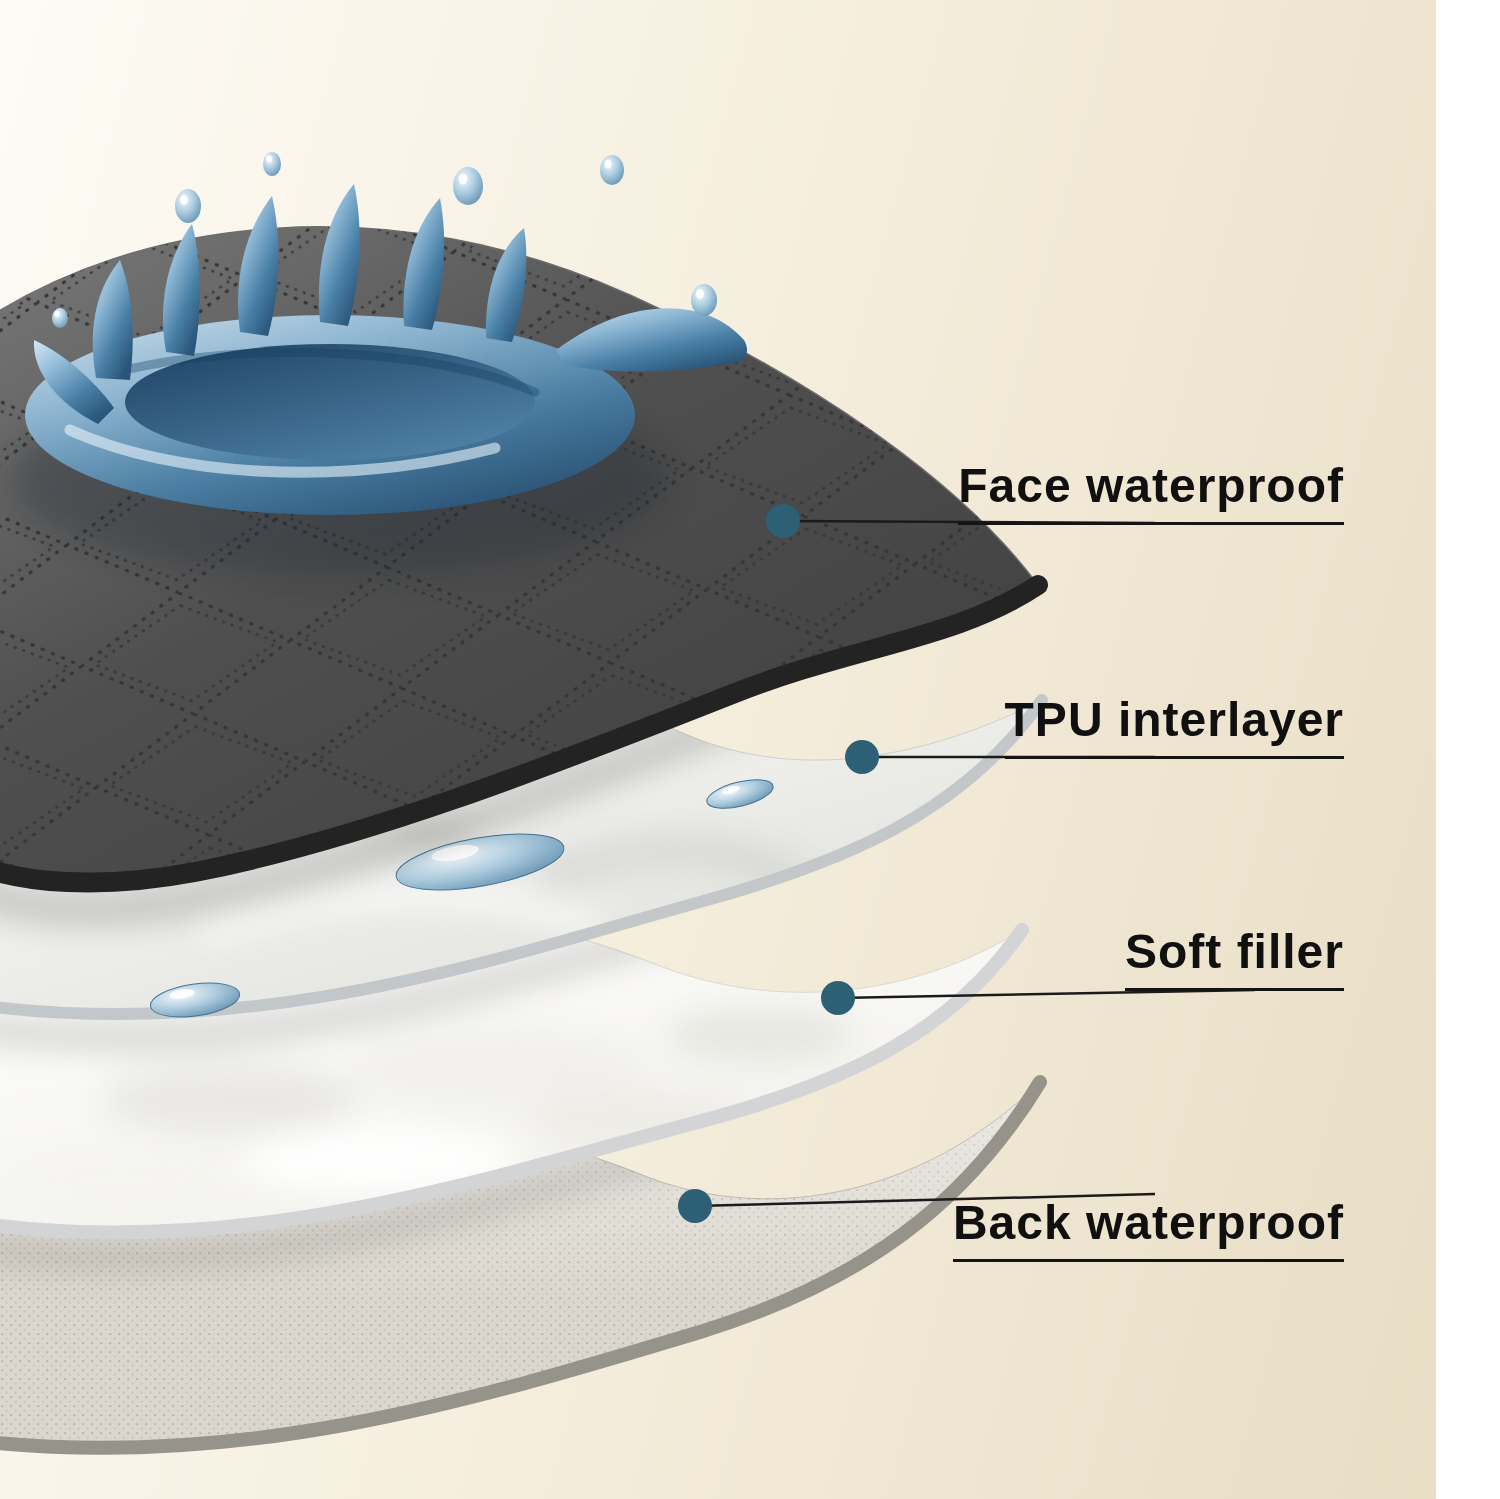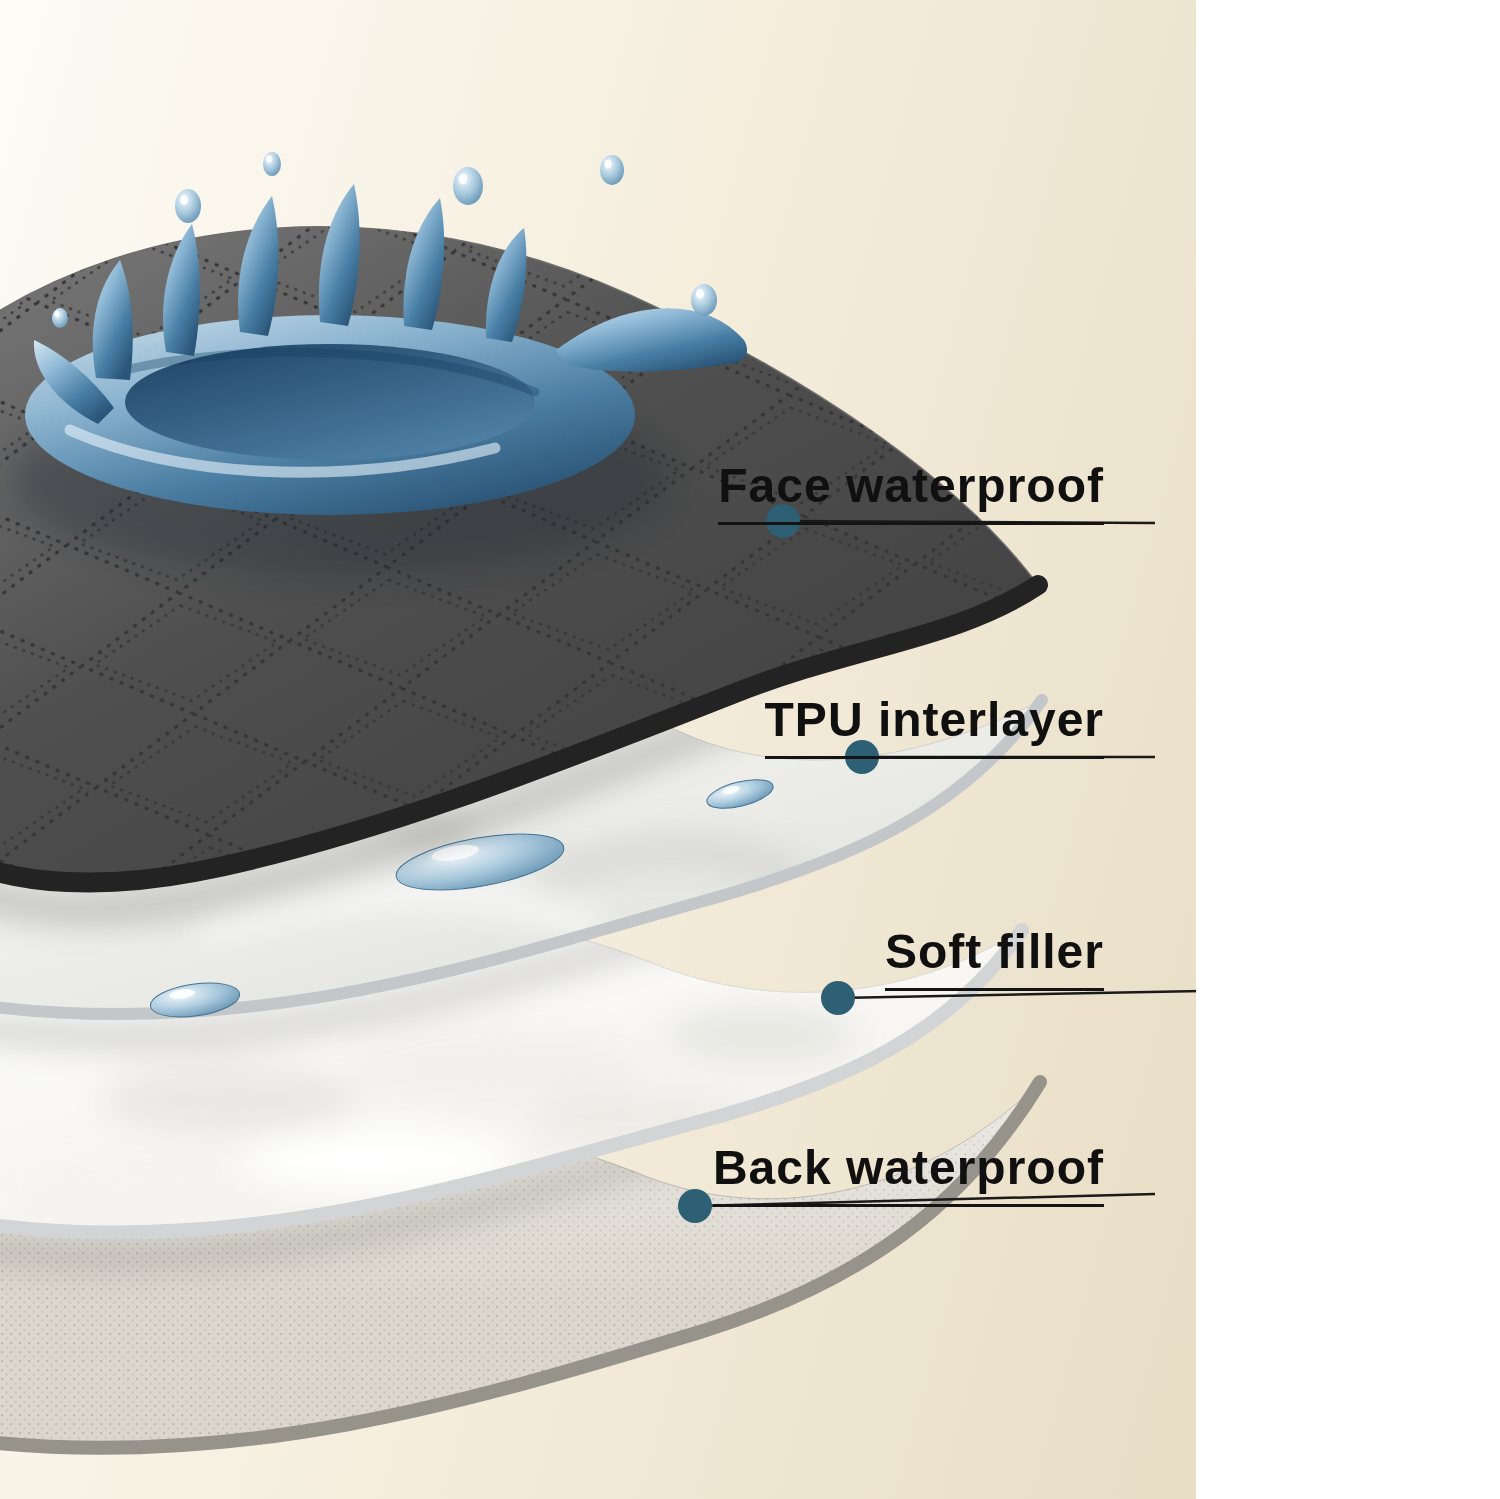--- a/index.html
+++ b/index.html
@@ -1,39 +1,39 @@
 <!DOCTYPE html>
 <html><head>
 <meta charset="utf-8">
 <style>
   html,body{margin:0;padding:0;}
   body{font-family:"Liberation Sans", sans-serif;}
   .stage{
     position:relative;
-    width:1196px;height:1499px;
+    width:1436px;height:1499px;
     overflow:hidden;
     background:linear-gradient(105deg,#fdfbf5 0%,#f5eedd 48%,#e8ddc5 100%);
   }
   .artwork{position:absolute;left:0;top:0;width:1500px;height:1499px;}
   .layer-label{
     position:absolute;
     right:92px;
     white-space:nowrap;
     font-size:48px;
     font-weight:600;
     letter-spacing:1px;
     line-height:1.15;
     color:#101010;
     padding-bottom:9px;
     border-bottom:3px solid #141414;
   }
   .label-face{top:458px;}
   .label-tpu{top:692px;}
   .label-filler{top:924px;}
-  .label-back{top:1140px;}
+  .label-back{top:1195px;}
 </style>
 </head>
 <body>
 
 <div class="stage">
 
   <svg class="artwork" viewBox="0 0 1500 1499" xmlns="http://www.w3.org/2000/svg">
     <defs>
       <linearGradient id="gradDark" x1="0" y1="0" x2="0.9" y2="1">
         <stop offset="0" stop-color="#7a7a7a"></stop>

